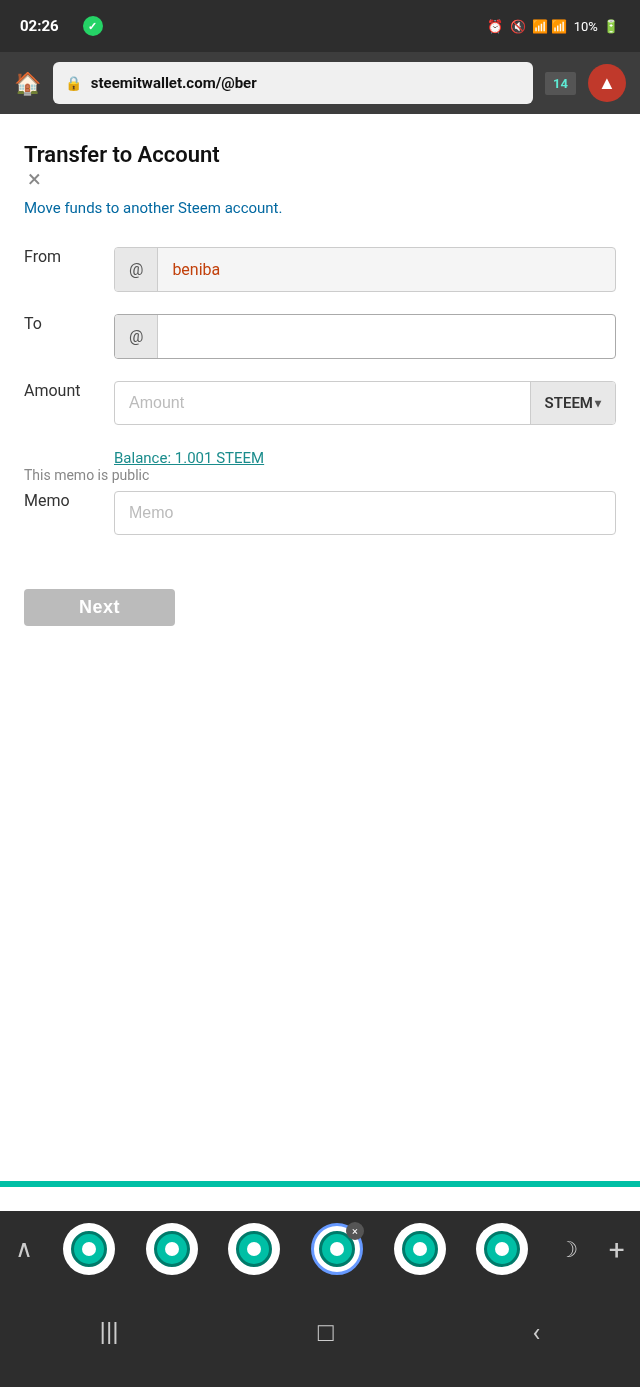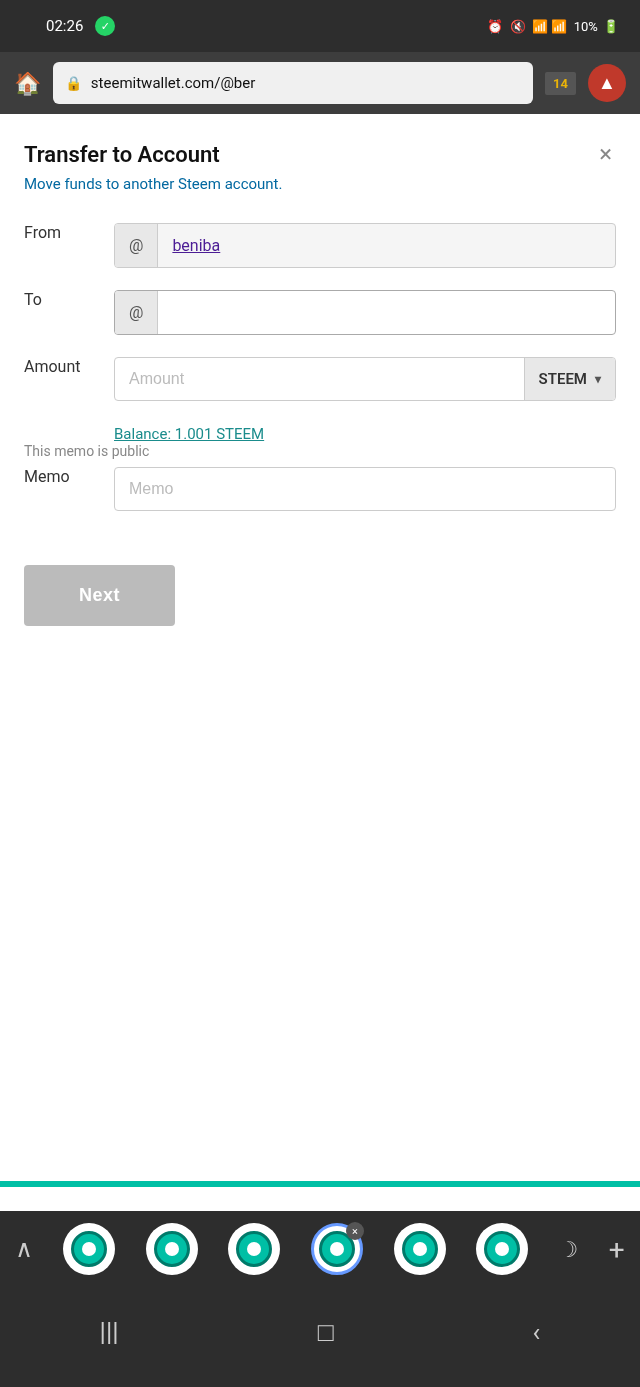--- a/index.html
+++ b/index.html
@@ -19,23 +19,22 @@
       display: flex;
       justify-content: space-between;
       align-items: center;
       padding: 8px 20px;
       height: 52px;
       font-size: 15px;
     }
     .status-left {
       display: flex;
       align-items: center;
-      gap: 12px;
-      font-weight: 400;
-      margin-left: 26px;
+      gap: 24px;
+      font-weight: 700;
     }
     .status-right {
       display: flex;
       align-items: center;
       gap: 6px;
       font-size: 13px;
     }
     .whatsapp-icon {
       width: 20px; height: 20px;
       background: #25D366;
@@ -68,25 +67,25 @@
       gap: 8px;
       height: 42px;
     }
     .lock-icon {
       font-size: 14px;
       color: #555;
     }
     .url-text {
       font-size: 15px;
       color: #111;
-      font-weight: 400;
+      font-weight: 700;
     }
     .tab-badge {
       background: #555;
-      color: #eab308;
+      color: #5eead4;
       border-radius: 2px;
       padding: 4px 8px;
       font-size: 13px;
       font-weight: bold;
     }
     .notification-btn {
       width: 38px; height: 38px;
       background: #c0392b;
       border-radius: 50%;
       display: flex; align-items: center; justify-content: center;
@@ -97,23 +96,23 @@
 
     
     .main-content {
       background: #fff;
       padding: 28px 24px 24px 24px;
       min-height: 700px;
     }
 
     .dialog-header {
       display: flex;
-      justify-content: space-between;
       align-items: flex-start;
       margin-bottom: 8px;
+      flex-direction: column;
     }
     .dialog-title {
       font-size: 22px;
       font-weight: 600;
       color: #111;
     }
     .close-btn {
       font-size: 24px;
       color: #888;
       cursor: pointer;
@@ -169,22 +168,21 @@
       color: #111;
       outline: none;
     }
     .text-input::placeholder {
       color: #aaa;
     }
     .from-value {
       flex: 1;
       padding: 12px 14px;
       font-size: 16px;
-      color: #4c1d95;
-      text-decoration: underline;
+      color: #c2410c;
     }
 
     
     .amount-row {
       display: flex;
       align-items: flex-start;
       margin-bottom: 24px;
     }
     .amount-input-wrapper {
       flex: 1;
@@ -206,21 +204,21 @@
     .amount-input::placeholder { color: #bbb; }
     .currency-selector {
       background: #e8e8e8;
       border-left: 1px solid #ccc;
       padding: 12px 14px;
       font-size: 15px;
       font-weight: 600;
       color: #333;
       display: flex;
       align-items: center;
-      gap: 8px;
+      gap: 2px;
       cursor: pointer;
     }
     .dropdown-arrow {
       font-size: 12px;
       color: #555;
     }
 
     .balance-link {
       color: #1a8c8c;
       font-size: 15px;
@@ -246,21 +244,21 @@
     }
     .memo-input::placeholder { color: #bbb; }
 
     
     .next-btn {
       margin-top: 32px;
       background: #bbb;
       color: #fff;
       border: none;
       border-radius: 4px;
-      padding: 20px 55px;
+      padding: 8px 55px;
       font-size: 18px;
       font-weight: 600;
       cursor: pointer;
       letter-spacing: 0.5px;
     }
 
     
     .teal-bar {
       position: fixed;
       bottom: 200px;

